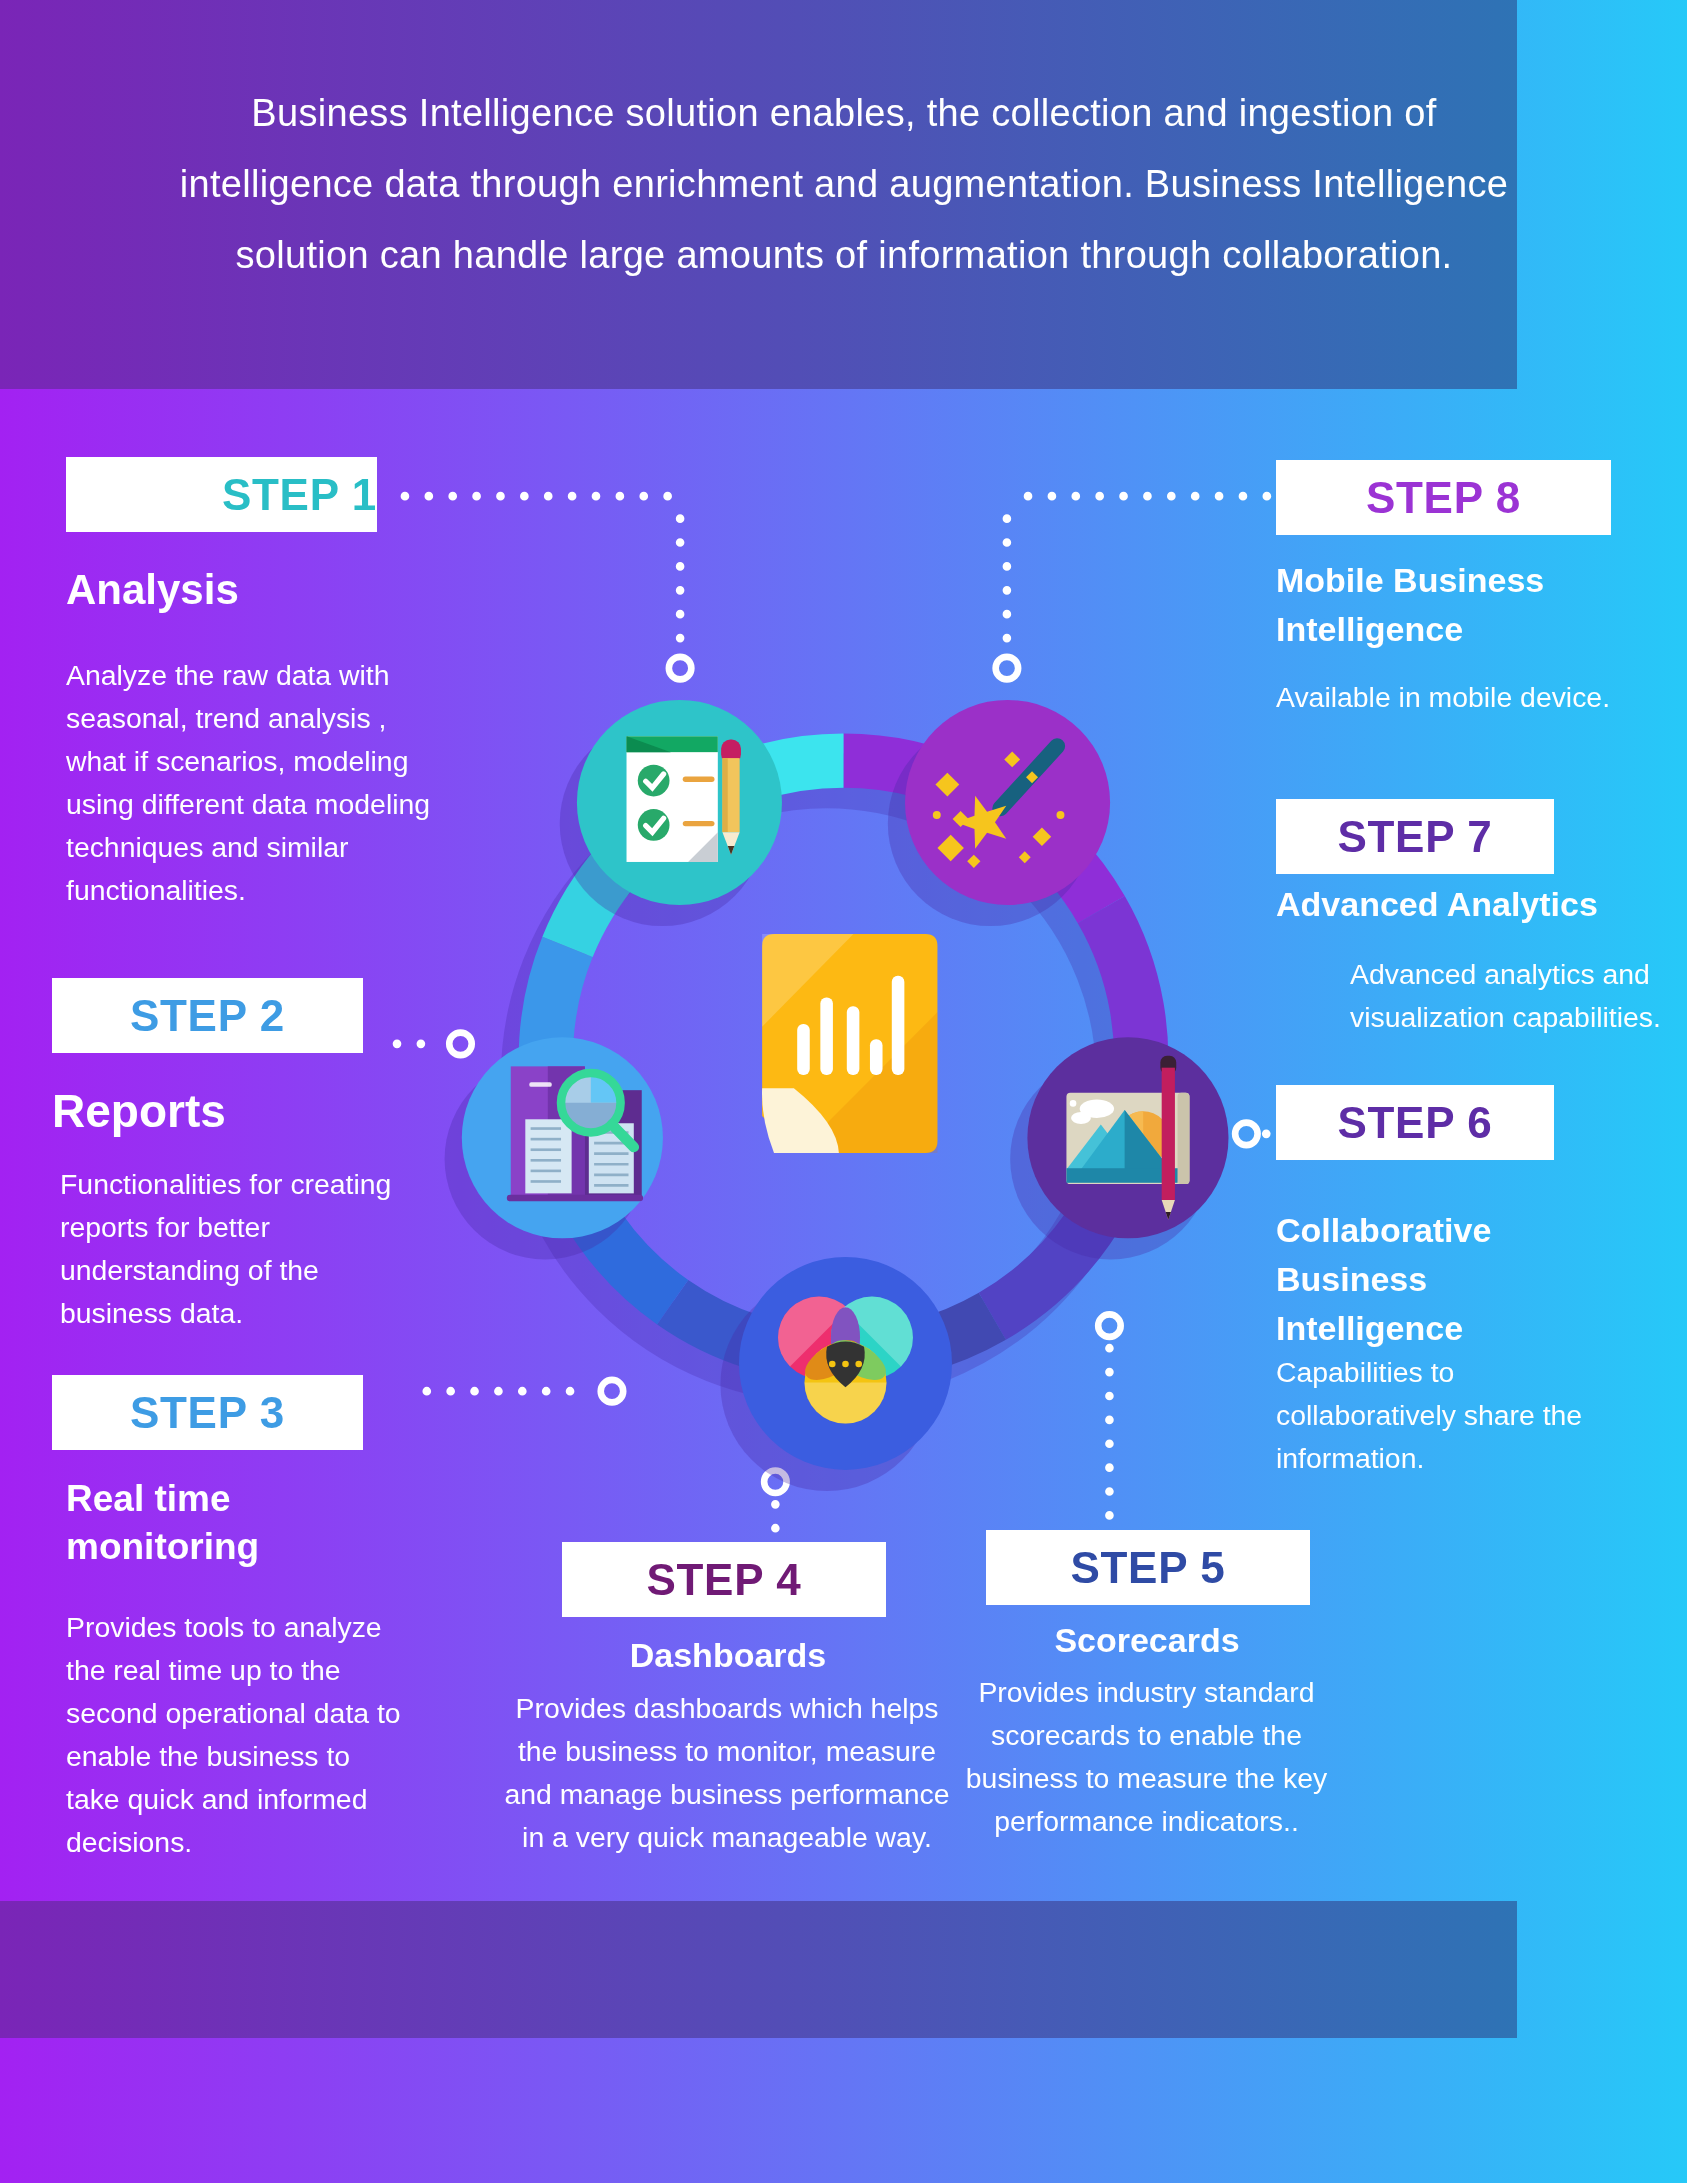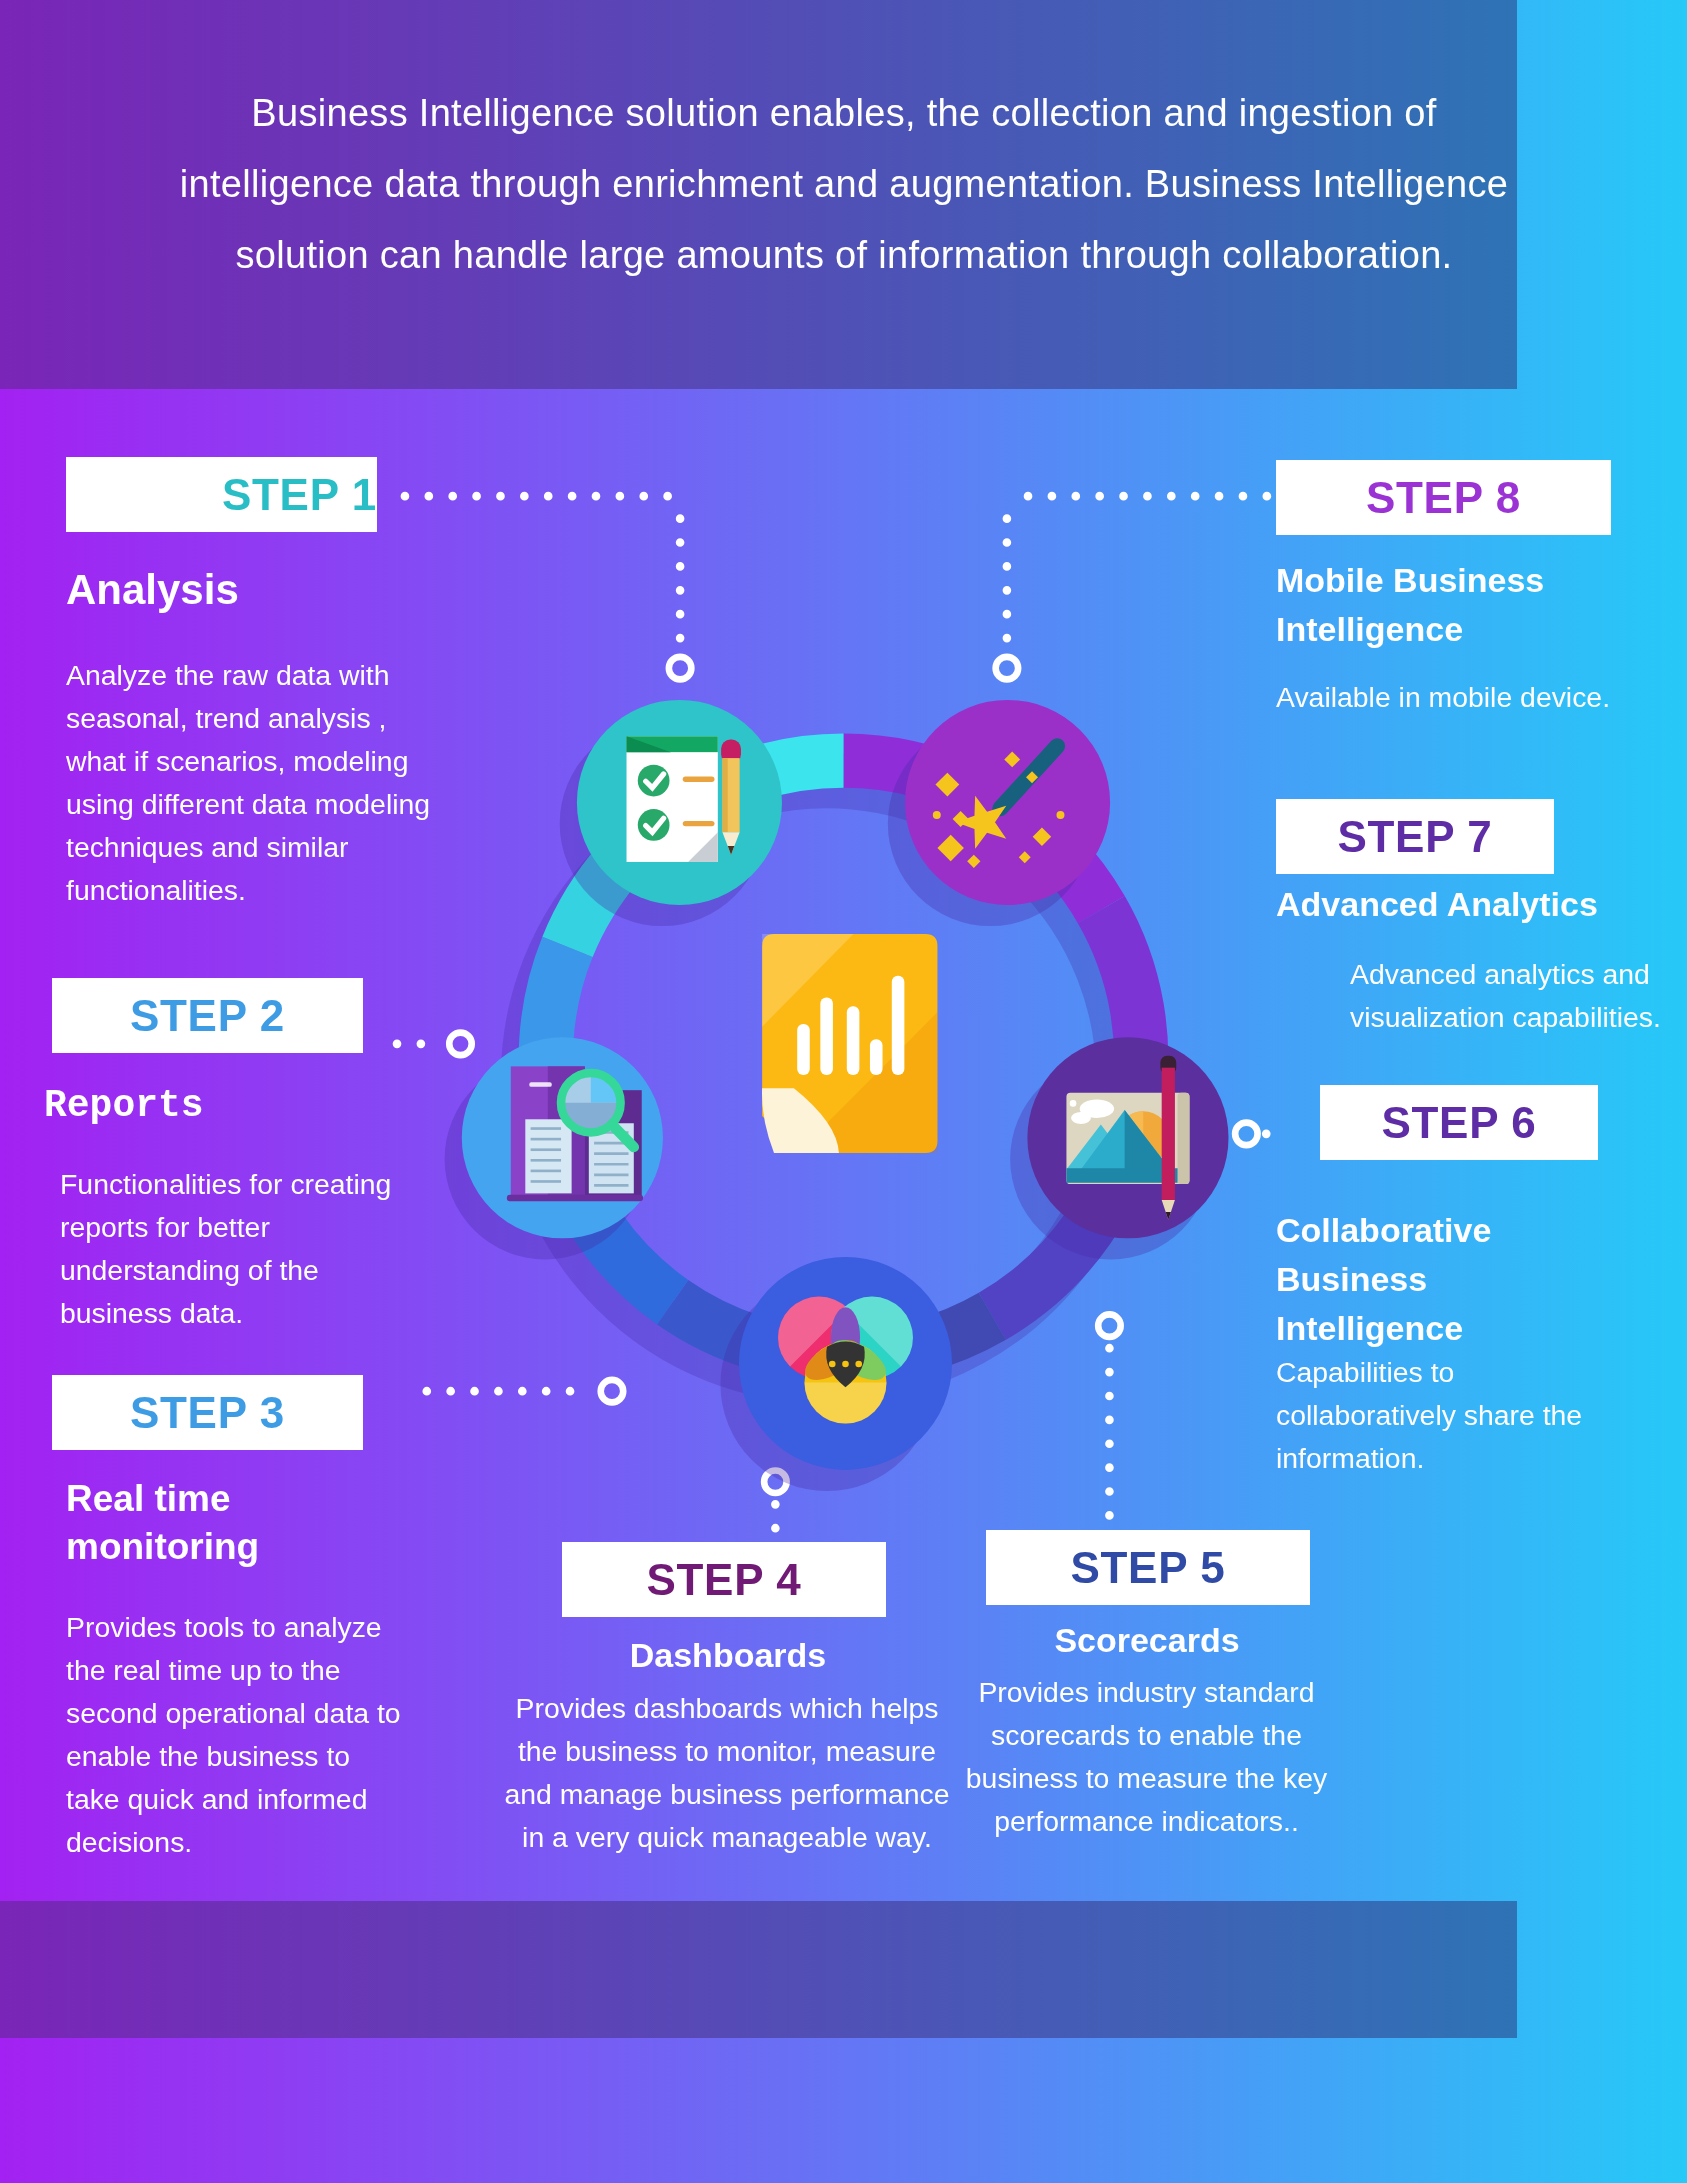--- a/index.html
+++ b/index.html
@@ -24,33 +24,33 @@
   .step-box{
     position:absolute;height:75px;background:#ffffff;
     display:flex;align-items:center;justify-content:center;
   }
   .step-label{font-size:44px;font-weight:bold;letter-spacing:0.7px;}
   .s1{left:66px;top:457px;width:311px;justify-content:flex-end;}
   .s2{left:52px;top:978px;width:311px;}
   .s3{left:52px;top:1375px;width:311px;}
   .s4{left:562px;top:1542px;width:324px;}
   .s5{left:986px;top:1530px;width:324px;}
-  .s6{left:1320px;top:1085px;width:278px;}
+  .s6{left:1276px;top:1085px;width:278px;}
   .s7{left:1276px;top:799px;width:278px;}
   .s8{left:1276px;top:460px;width:335px;}
   .title{
     position:absolute;color:#ffffff;font-weight:bold;white-space:pre-line;
   }
   .para{
     position:absolute;color:#ffffff;font-size:28.4px;line-height:43px;
     font-weight:400;white-space:pre-line;
   }
   .t-analysis{left:66px;top:566px;font-size:42px;}
   .p-s1{left:66px;top:654px;}
-  .t-reports{left:44px;top:1084px;font-size:38px;font-family:Liberation Mono, monospace;}
+  .t-reports{left:52px;top:1084px;font-size:46px;}
   .p-s2{left:60px;top:1163px;}
   .t-realtime{left:66px;top:1475px;font-size:37px;line-height:48px;}
   .p-s3{left:66px;top:1606px;}
   .t-dashboards{left:503px;top:1636px;width:450px;font-size:34px;text-align:center;}
   .p-s4{left:482px;top:1687px;width:490px;text-align:center;}
   .t-scorecards{left:962px;top:1621px;width:370px;font-size:34px;text-align:center;}
   .p-s5{left:935px;top:1671px;width:423px;text-align:center;}
   .t-mobile{left:1276px;top:556px;font-size:34px;line-height:49px;}
   .p-s8{left:1276px;top:676px;}
   .t-advanced{left:1276px;top:885px;font-size:34px;}

